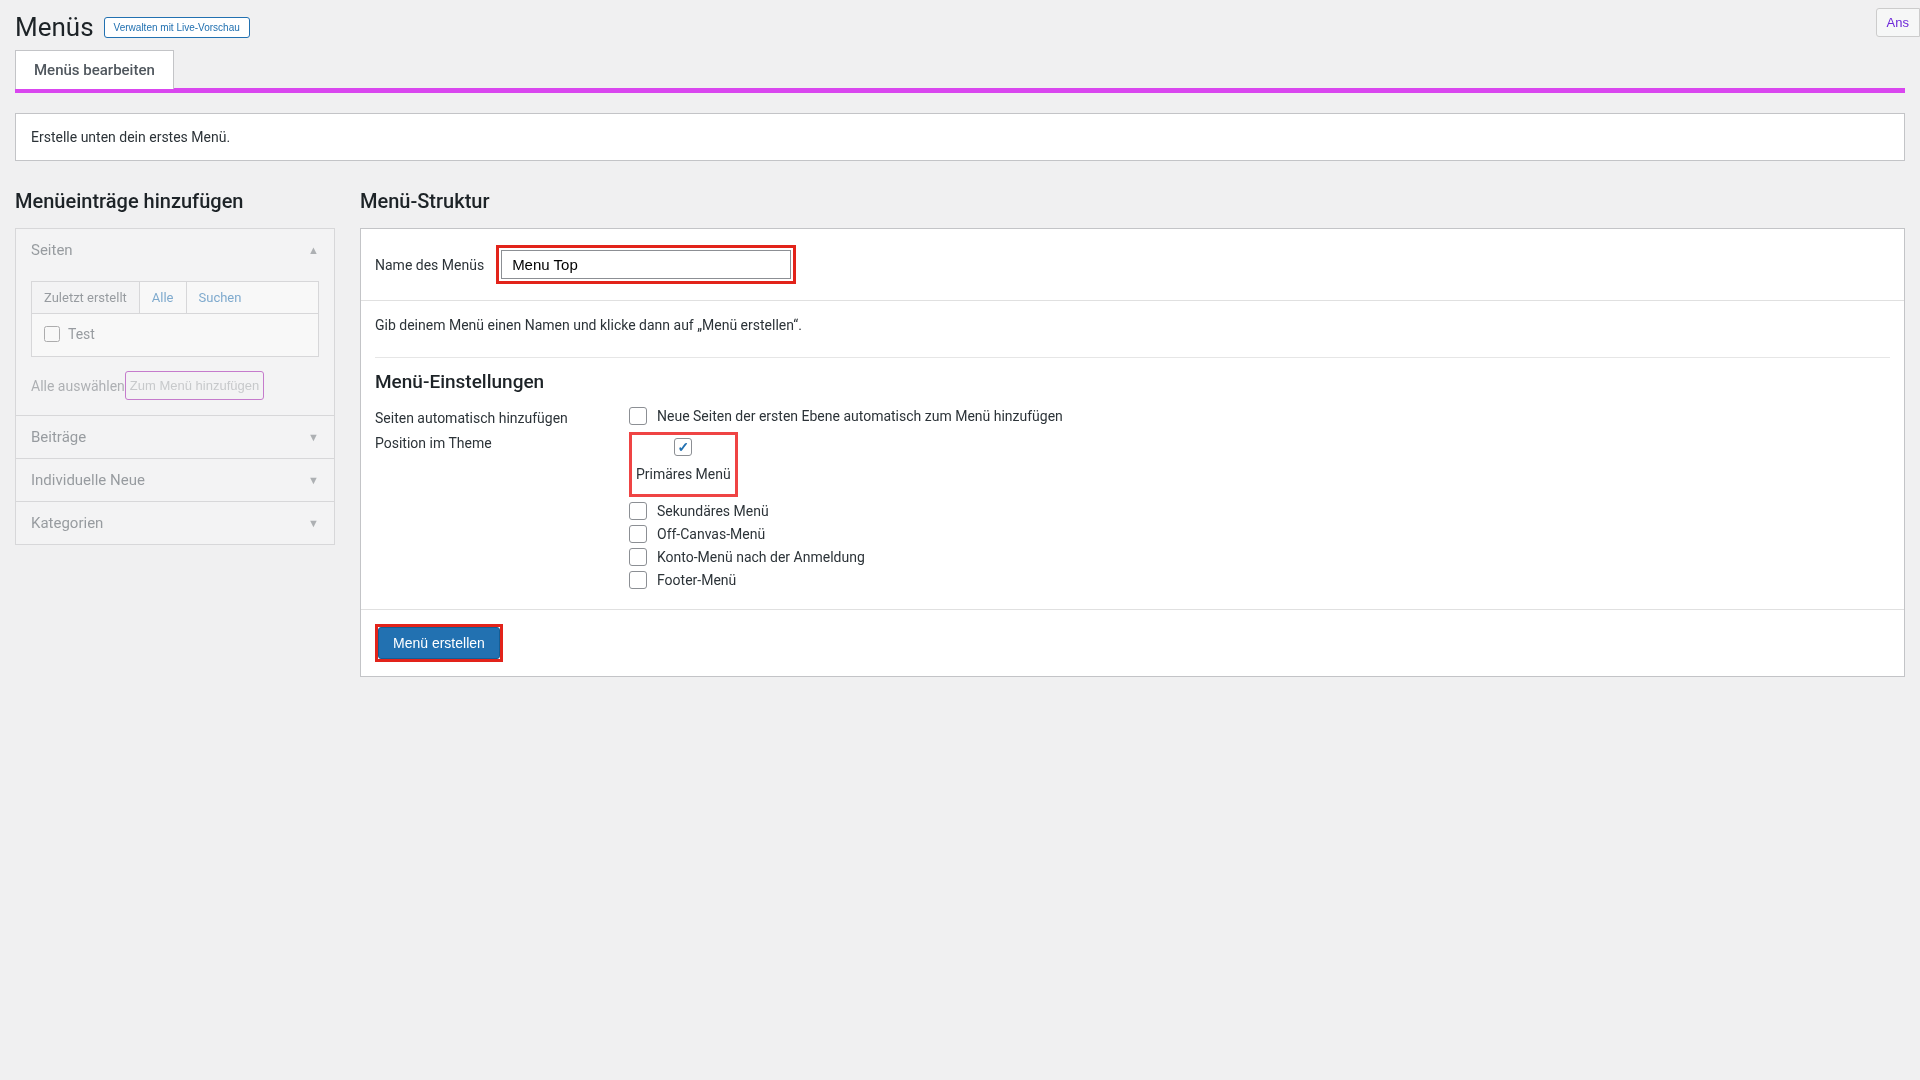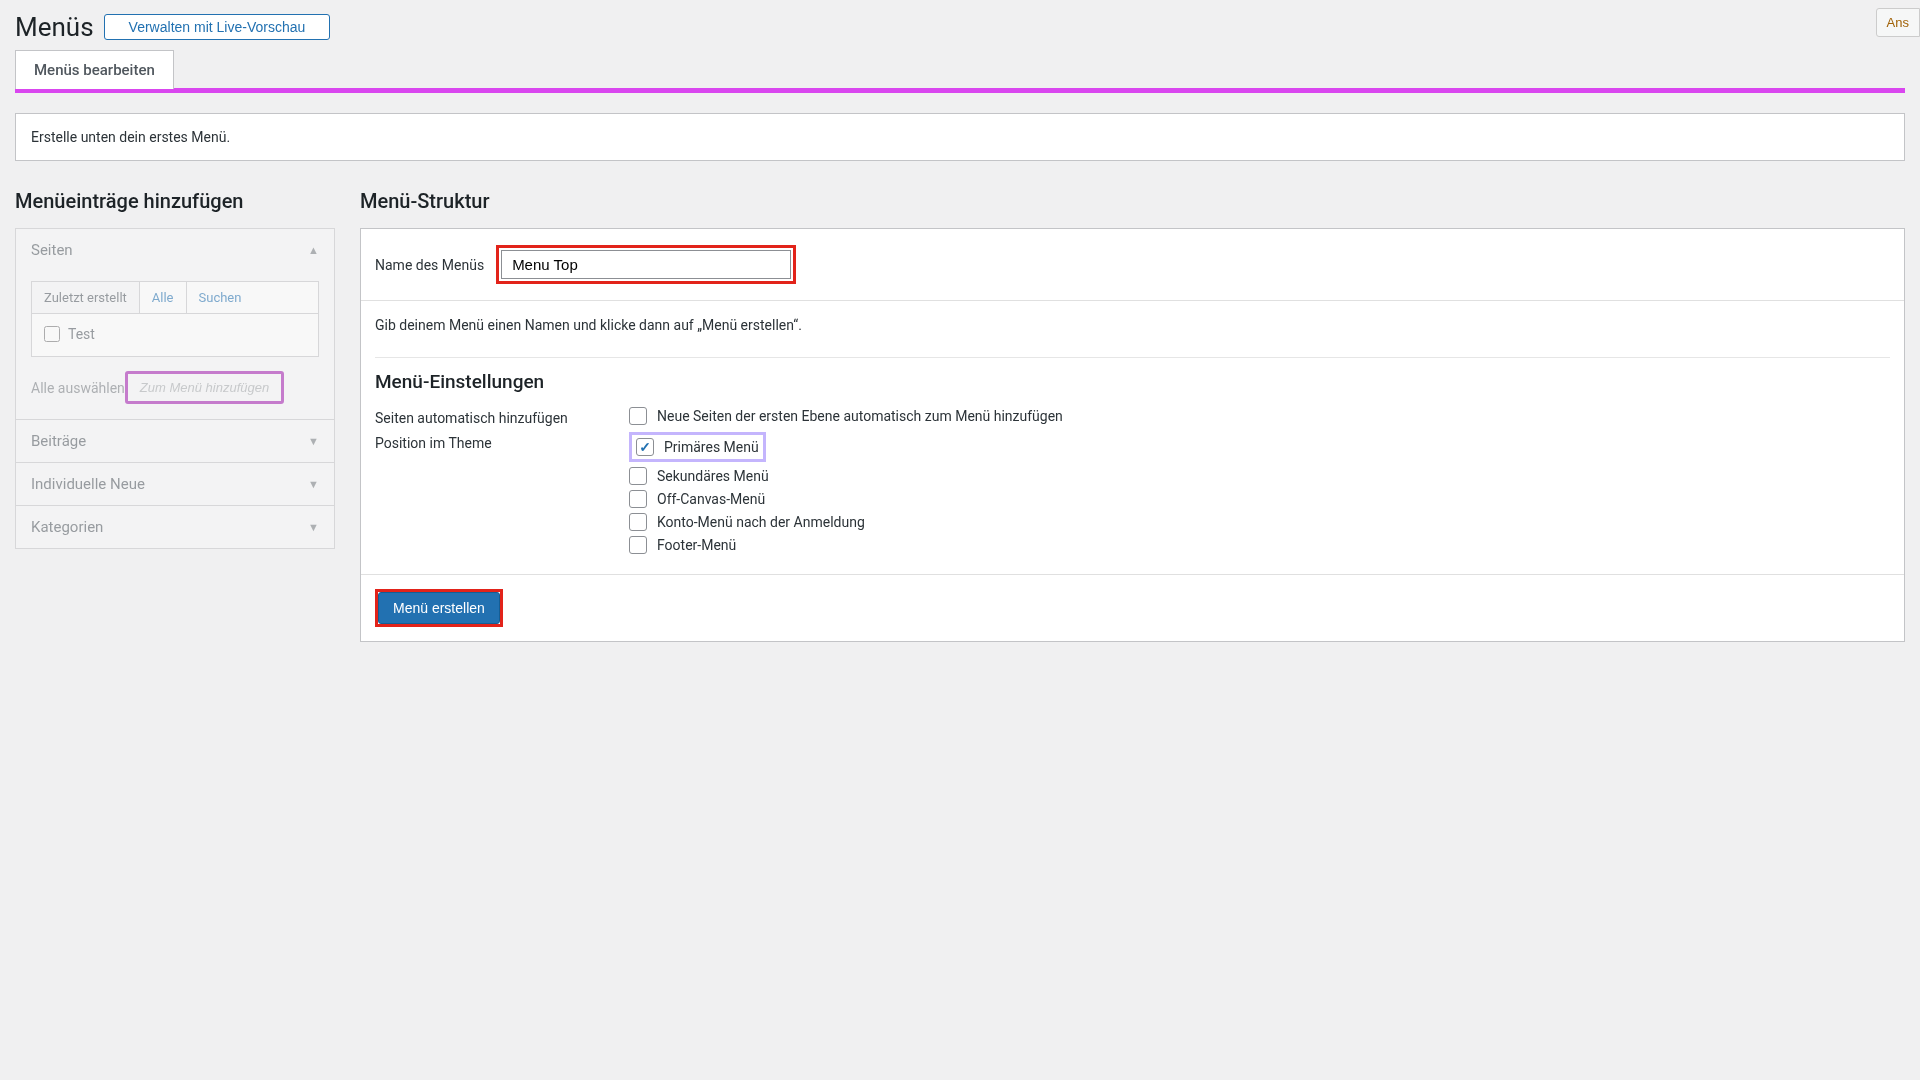--- a/index.html
+++ b/index.html
@@ -20,32 +20,32 @@
   }
   .page-title {
     font-size: 26px;
     font-weight: 400;
     color: #1d2327;
   }
   .btn-outline {
     border: 1px solid #2271b1;
     background: #fff;
     color: #2271b1;
-    padding: 4px 24px;
-    font-size: 14px;
+    padding: 4px 9px;
+    font-size: 10px;
     border-radius: 3px;
     cursor: pointer;
   }
   .btn-right {
     position: absolute;
     right: -15px;
     top: 8px;
     border: 1px solid #ccc;
     background: #f6f7f7;
-    color: #a16207;
+    color: #6d28d9;
     padding: 6px 10px;
     border-radius: 3px 0 0 3px;
     font-size: 13px;
     cursor: pointer;
   }
   .nav-tab-wrapper {
     border-bottom: 5px solid #d946ef;
   }
   .nav-tab {
     display: inline-block;
@@ -148,28 +148,27 @@
     display: flex;
     justify-content: flex-start;
     align-items: center;
     margin-top: 14px;
   }
   .select-all-link {
     color: #787c82;
     font-size: 14px;
   }
   .btn-gray {
-    border: 3px solid #a21caf;
+    border: 1px solid #a21caf;
     background: #f6f7f7;
     color: #a7aaad;
-    padding: 6px 12px;
+    padding: 6px 4px;
     font-size: 13px;
     border-radius: 3px;
     cursor: pointer;
-    font-style: italic;
   }
   
   .menu-panel {
     background: #fff;
     border: 1px solid #c3c4c7;
     padding-bottom: 0;
   }
   .name-row {
     display: flex;
     align-items: center;
@@ -223,23 +222,24 @@
     text-align: center;
   }
   .chk-line {
     display: flex;
     align-items: center;
     gap: 10px;
     font-size: 14px;
     color: #2c3338;
   }
   .chk-line.highlighted {
-    border: 3px solid #c4b5fd;
-    padding: 3px 4px 3px 4px;
+    border: 3px solid #ef4444;
+    padding: 3px 4px 12px 4px;
     width: fit-content;
+    flex-direction: column;
   }
   .checkbox {
     width: 18px;
     height: 18px;
     border: 1px solid #8c8f94;
     border-radius: 3px;
     background: #fff;
     display: flex;
     align-items: center;
     justify-content: center;

